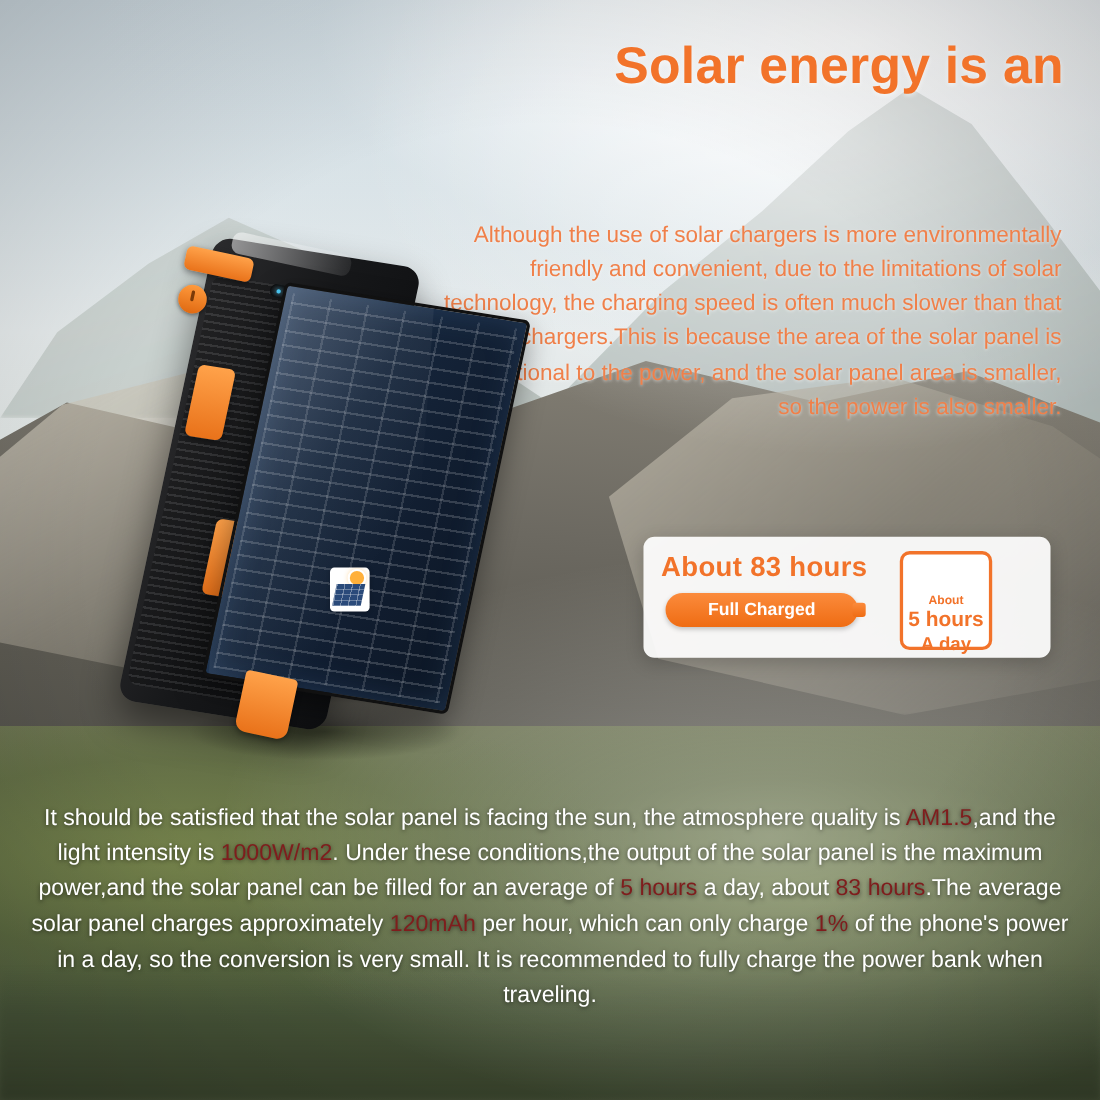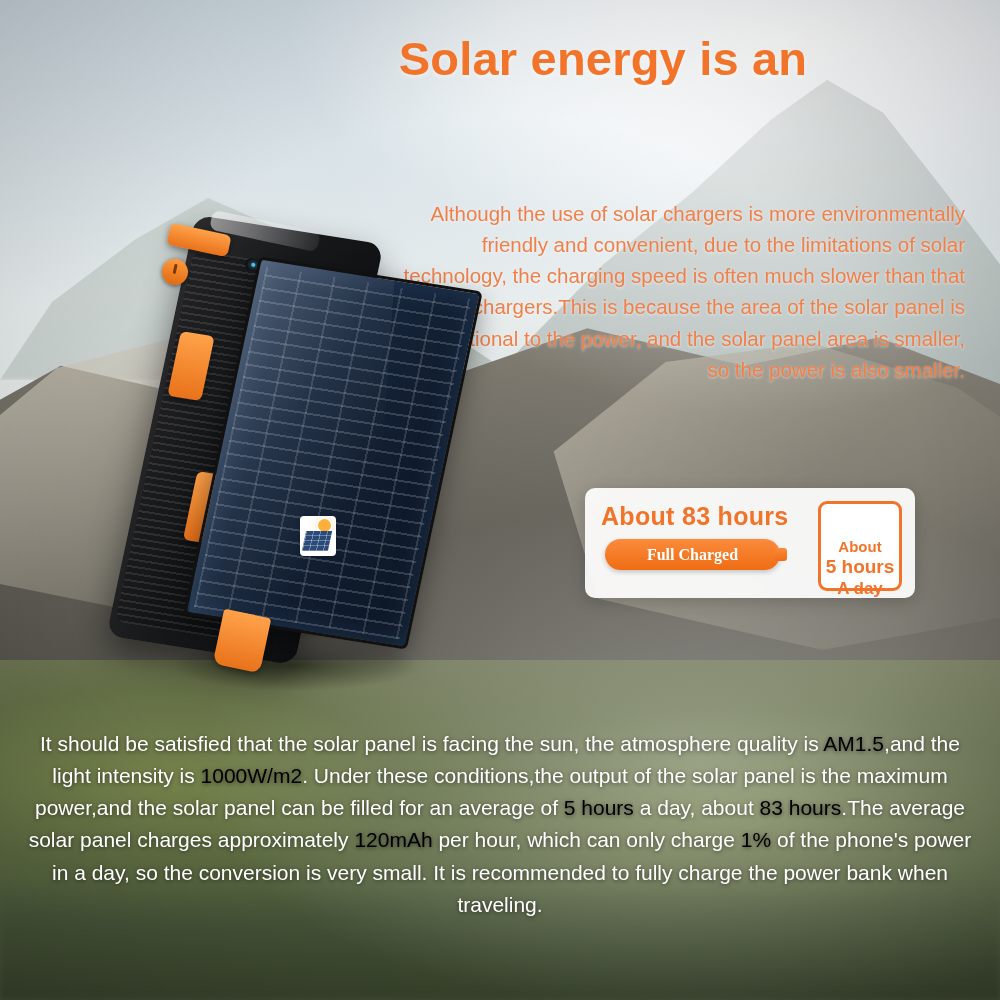--- a/index.html
+++ b/index.html
@@ -69,22 +69,22 @@
     pointer-events:none;
   }
   .bg-vig{
     position:absolute;inset:0;
     background:radial-gradient(ellipse 760px 700px at 500px 500px, rgba(0,0,0,0) 55%, rgba(0,0,0,.18) 100%);
     pointer-events:none;
   }
 
   
   .headline{
-    position:absolute;left:153px;top:28px;width:830px;
-    text-align:center;
+    position:absolute;left:137px;top:28px;width:830px;
+    text-align:right;
     color:#f2732a;
     font-weight:bold;
     font-size:47px;
     line-height:1.32;
     letter-spacing:.2px;
     text-shadow:0 2px 5px rgba(255,255,255,.55);
   }
   .headline .l1{display:block;padding-left:70px;}
   .headline .l2{display:block;}
 
@@ -169,46 +169,47 @@
     position:absolute;left:-10px;top:415px;width:330px;height:70px;
     background:radial-gradient(ellipse 165px 35px at 50% 50%, rgba(0,0,0,.5) 0%, rgba(0,0,0,0) 75%);
   }
 
   
   .card{
     position:absolute;left:585px;top:488px;width:330px;height:110px;
     background:rgba(255,255,255,.92);
     border-radius:10px;
     box-shadow:0 4px 16px rgba(0,0,0,.18);
+    padding-left:40px;
   }
   .card-title{
     position:absolute;left:16px;top:14px;
     color:#f2732a;font-size:25px;font-weight:bold;letter-spacing:.3px;
   }
   .pill{
     position:absolute;left:20px;top:51px;width:175px;height:31px;
     background:linear-gradient(180deg,#fb8b3c,#ef6c13);
     border-radius:16px;
     box-shadow:0 2px 5px rgba(0,0,0,.22);
   }
   .pill span{
     position:absolute;inset:0;display:flex;align-items:center;justify-content:center;
-    color:#fff;font-size:16px;font-weight:bold;font-family:Liberation Serif, serif;
+    color:#fff;font-size:16px;font-weight:bold;
   }
   .pill:after{
     content:"";position:absolute;right:-7px;top:9px;width:12px;height:13px;
     background:linear-gradient(180deg,#fb8b3c,#ef6c13);border-radius:3px;
   }
   .badge{
     position:absolute;left:233px;top:13px;width:78px;height:84px;
     border:3px solid #f2732a;border-radius:9px;background:#fff;
     color:#f2732a;text-align:center;font-weight:bold;
     display:flex;flex-direction:column;justify-content:center;gap:1px;
   }
-  .badge .b1{font-size:15px;margin-top:44px;}
+  .badge .b1{font-size:11px;margin-top:44px;}
   .badge .b2{font-size:19px;}
   .badge .b3{font-size:17px;}
   .badge-icon{
     position:absolute;left:300px;top:516px;width:36px;height:40px;
     background:#fff;border-radius:4px;box-shadow:0 1px 4px rgba(0,0,0,.2);
     overflow:hidden;
   }
   .sun{
     position:absolute;left:18px;top:3px;width:13px;height:13px;border-radius:50%;
     background:#ffb03a;box-shadow:0 0 0 2px #fff,0 0 6px rgba(255,170,40,.9);
@@ -222,21 +223,21 @@
 
   
   .para-bottom{
     position:absolute;left:22px;top:728px;width:956px;
     text-align:center;
     color:#ffffff;
     font-size:21px;
     line-height:1.53;
     text-shadow:0 1px 4px rgba(0,0,0,.55);
   }
-  .para-bottom .hi{color:#000000;}
+  .para-bottom .hi{color:#7f1d1d;}
 </style>
 </head>
 <body>
 
 <div id="stage">
 
   <div class="bg">
     <div class="bg-sky"></div>
     <div class="bg-mtn2"></div>
     <div class="bg-mtn"></div>

